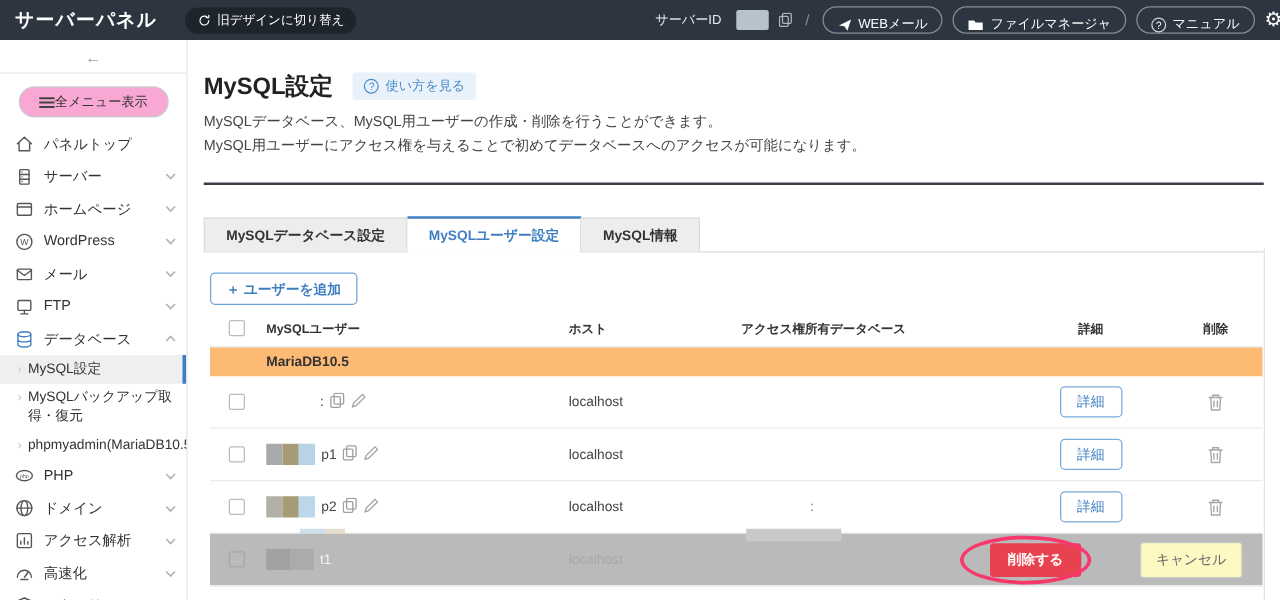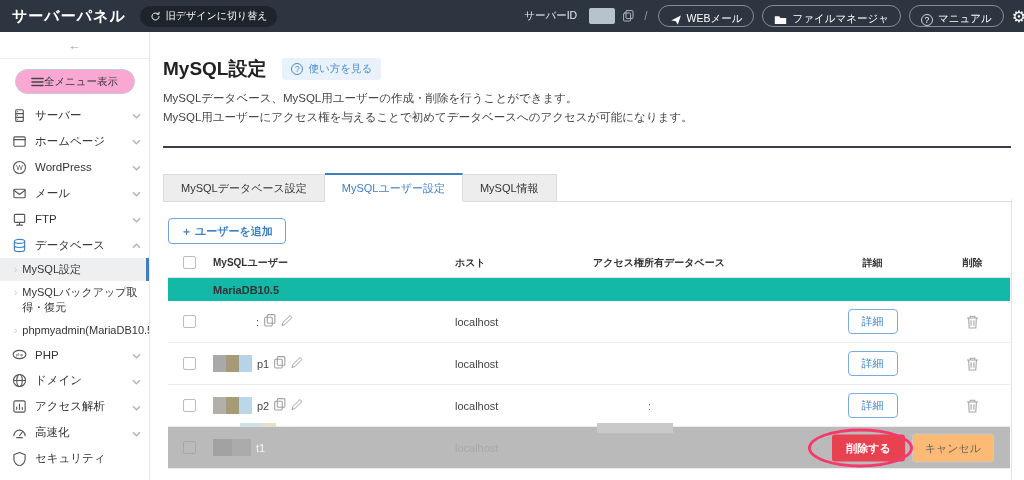--- a/index.html
+++ b/index.html
@@ -1,21 +1,21 @@
 <!DOCTYPE html>
 <html><head>
 <meta charset="utf-8">
 <style>
   * { margin:0; padding:0; box-sizing:border-box; }
   html,body { width:1024px; height:480px; overflow:hidden; background:#fff;
     font-family:"Liberation Sans","DejaVu Sans",sans-serif; }
 
   
   .topbar { position:absolute; top:0; left:0; width:1024px; height:32px;
-    background:#2d3540; display:flex; align-items:center; color:#fff; padding:0 10px 0 12px; }
+    background:#2d3540; display:flex; align-items:center; color:#fff; padding:0 10px 0 12px;gap:8px; }
   .app-title { font-size:15px; font-weight:bold; letter-spacing:1px; }
   .switch-pill { margin-left:14px; background:#1e242b; border:none; color:#fff;
     font-size:10px; border-radius:12px; height:21px; padding:0 10px; display:flex;
     align-items:center; gap:5px; cursor:pointer; font-family:inherit; }
   .topbar-right { margin-left:auto; display:flex; align-items:center; gap:8px; }
   .server-id-label { font-size:10.5px; color:#e8ebee; margin-right:4px; }
   .redact-box { width:26px; height:16px; background:#b6c3cb; border-radius:2px; display:inline-block; }
   .slash { color:#8a919b; font-size:12px; margin:0 2px; }
   .top-pill { background:transparent; border:1px solid #858d97; color:#fff; font-size:10.5px;
     border-radius:12px; height:22px; padding:0 11px; display:flex; align-items:flex-end; gap:5px;
@@ -53,36 +53,36 @@
     font-size:10.5px; padding:4px 9px; border-radius:3px; cursor:pointer; }
   .help-badge .qmark { border-color:#4a8cc7; color:#4a8cc7; }
   .desc { position:absolute; top:57px; left:12px; font-size:11.5px; color:#444; line-height:18.5px; }
   .divider { position:absolute; top:114px; left:12px; width:848px; height:2px; background:#3a4049; }
   .panel-right-border { position:absolute; top:167px; left:860px; width:1px; bottom:0; background:#e2e2e2; }
 
   
   .tabs { position:absolute; top:141px; left:12px; width:848px; display:flex; align-items:flex-end;
     border-bottom:1px solid #dcdcdc; }
   .tab { height:27px; background:#ededed; border:1px solid #dcdcdc; border-bottom:none;
-    border-left:none; font-size:11px; font-weight:normal; color:#333; padding:0 17px;
+    border-left:none; font-size:11px; font-weight:bold; color:#333; padding:0 17px;
     display:flex; align-items:center; cursor:pointer; white-space:nowrap; }
   .tab:first-child { border-left:1px solid #dcdcdc; }
   .tab.active { background:#fff; color:#3f7fc1; border-top:2px solid #3f7fc1; height:29px;
     margin-bottom:-1px; border-bottom:1px solid #fff; }
 
   .add-user-btn { position:absolute; top:186px; left:17px; height:26px; padding:0 12px;
     background:#fff; border:1px solid #6fa3d8; border-radius:4px; color:#3f7fc1; font-size:11px;
     font-weight:bold; display:flex; align-items:center; gap:3px; cursor:pointer; font-family:inherit; }
 
   
   .table { position:absolute; top:216px; left:17px; width:842px; }
   .trow { display:grid; grid-template-columns:45px 242px 138px 217px 125px 75px; align-items:center; }
   .thead { height:30px; border-bottom:1px solid #e3e3e3; font-size:10px; font-weight:bold; color:#333; }
   .th-center { text-align:center; }
-  .group-row { height:23px; background:#14b8a6; font-size:11px; font-weight:bold; color:#333; }
+  .group-row { height:23px; background:#fdba74; font-size:11px; font-weight:bold; color:#333; }
   .drow { height:42px; border-bottom:1px solid #ececec; font-size:11px; color:#444; }
   .cb-cell { padding-left:15px; }
   .checkbox { width:13px; height:13px; border:1px solid #b9bcc0; border-radius:2px; background:#fff; cursor:pointer; }
   .user-cell { display:flex; align-items:center; gap:5px; position:relative; }
   .mini-icon svg { width:12px; height:13px; stroke:#a0a0a0; fill:none; stroke-width:1; }
   .blob { display:inline-flex; height:17px; }
   .blob i { width:13px; height:17px; }
   .sub-blob { position:absolute; left:27px; top:26px; width:36px; height:11px;
     background:linear-gradient(90deg,#cfe0ea 0 55%,#e6dfcf 55% 100%); }
   .access-cell { padding-left:55px; color:#777; }
@@ -97,22 +97,22 @@
   .confirm-row .checkbox { border-color:#a7a7a7; background:transparent; }
   .confirm-row .user-text { color:#f5f5f5; }
   .confirm-row .host { color:#a9a9a9; }
   .confirm-group { position:absolute; right:16px; top:50%; transform:translateY(-50%);
     display:flex; gap:7px; align-items:center; }
   .ring-wrap { position:relative; display:inline-block;padding-left:16px; }
   .delete-btn { background:#e8414f; border:none; border-radius:3px; color:#fff; font-size:11px;
     font-weight:bold; padding:6px 14px; cursor:pointer; font-family:inherit; position:relative; z-index:1; }
   .ring { position:absolute; top:-6px; bottom:-6px; left:-8px; right:-8px;
     border:3.5px solid #f8386b; border-radius:50%; pointer-events:none; z-index:2; }
-  .cancel-btn { background:#fdba74; border:1px solid #c9c9c9; border-radius:3px; color:#666;
-    font-size:11px; padding:6px 12px; cursor:pointer; font-family:inherit; }
+  .cancel-btn { background:#fef9c3; border:1px solid #c9c9c9; border-radius:3px; color:#666;
+    font-size:11px; padding:6px 12px; cursor:pointer; font-family:inherit;margin-left:40px; }
   .access-stub { position:absolute; top:391px; left:446px; width:76px; height:10px; background:#c9c9c9; }
 </style>
 </head>
 <body>
 
 <header class="topbar">
   <div class="app-title">サーバーパネル</div>
   <button class="switch-pill">
     <span class="sicon" style="width:11px;height:11px;flex-basis:11px;">
       <svg viewBox="0 0 14 14" style="stroke:#fff;width:11px;height:11px;">
@@ -161,20 +161,28 @@
   </div>
   <button class="menu-toggle">
     <span class="sicon" style="width:13px;height:10px;flex-basis:13px;">
       <svg viewBox="0 0 13 10" style="width:13px;height:10px;stroke:#444;stroke-width:1.6;">
           <path d="M1 1.5h11M1 5h11M1 8.5h11"></path>
         </svg>
     </span>
     <span>全メニュー表示</span>
   </button>
 
+  <div class="mitem">
+    <span class="sicon">
+        <svg viewBox="0 0 16 16">
+          <path d="M2 7.5 8 2l6 5.5M3.5 7v6.5h9V7"></path>
+        </svg>
+      </span>
+    <span>パネルトップ</span>
+  </div>
   <div class="mitem">
     <span class="sicon">
         <svg viewBox="0 0 16 16">
           <rect x="4" y="1.8" width="8" height="12.4" rx="1"></rect>
           <path d="M4 6h8M4 10h8M6 3.9h.01M6 8h.01M6 12h.01"></path>
         </svg>
       </span>
     <span>サーバー</span>
     <span class="chev"><svg viewBox="0 0 9 6">
           <path d="M1 1.2 4.5 4.8 8 1.2"></path>

